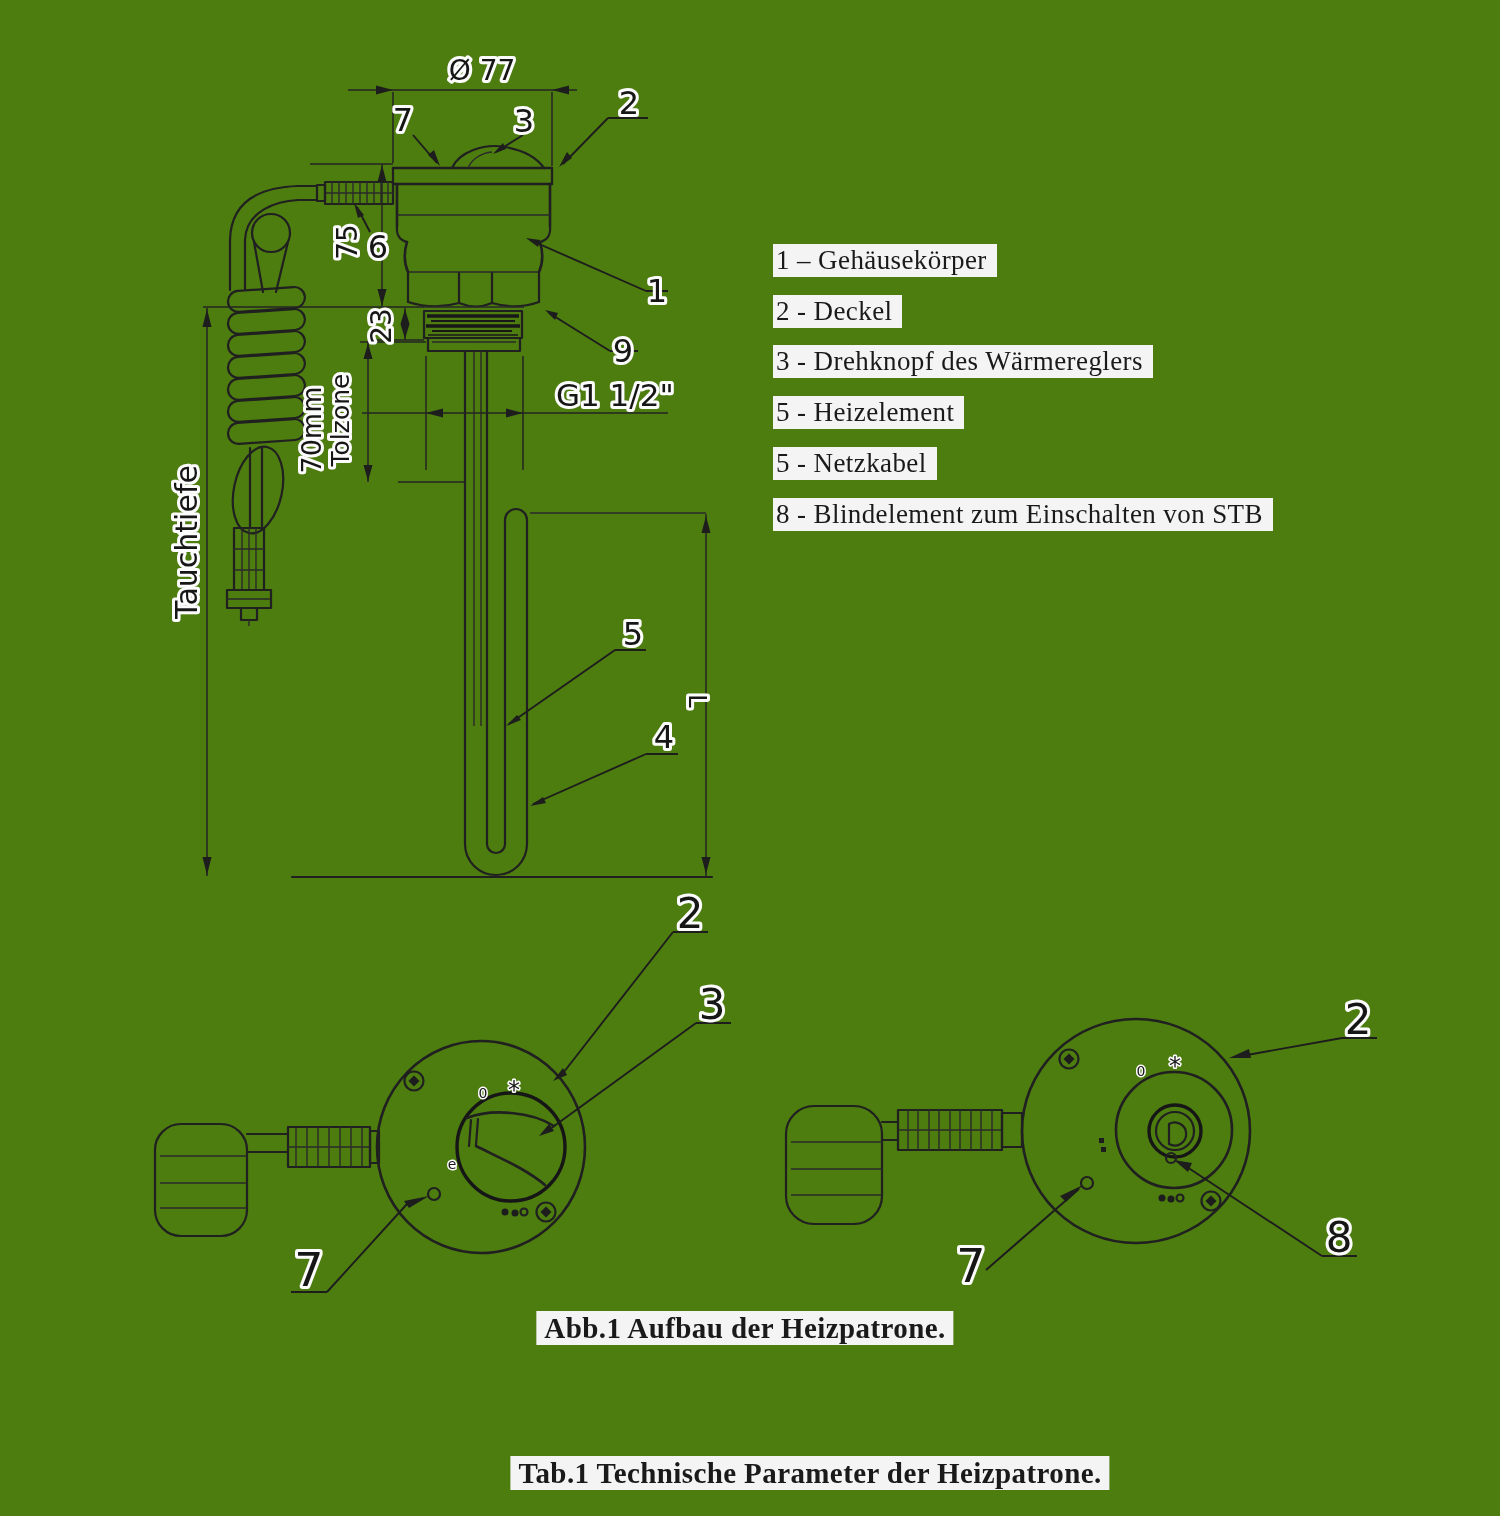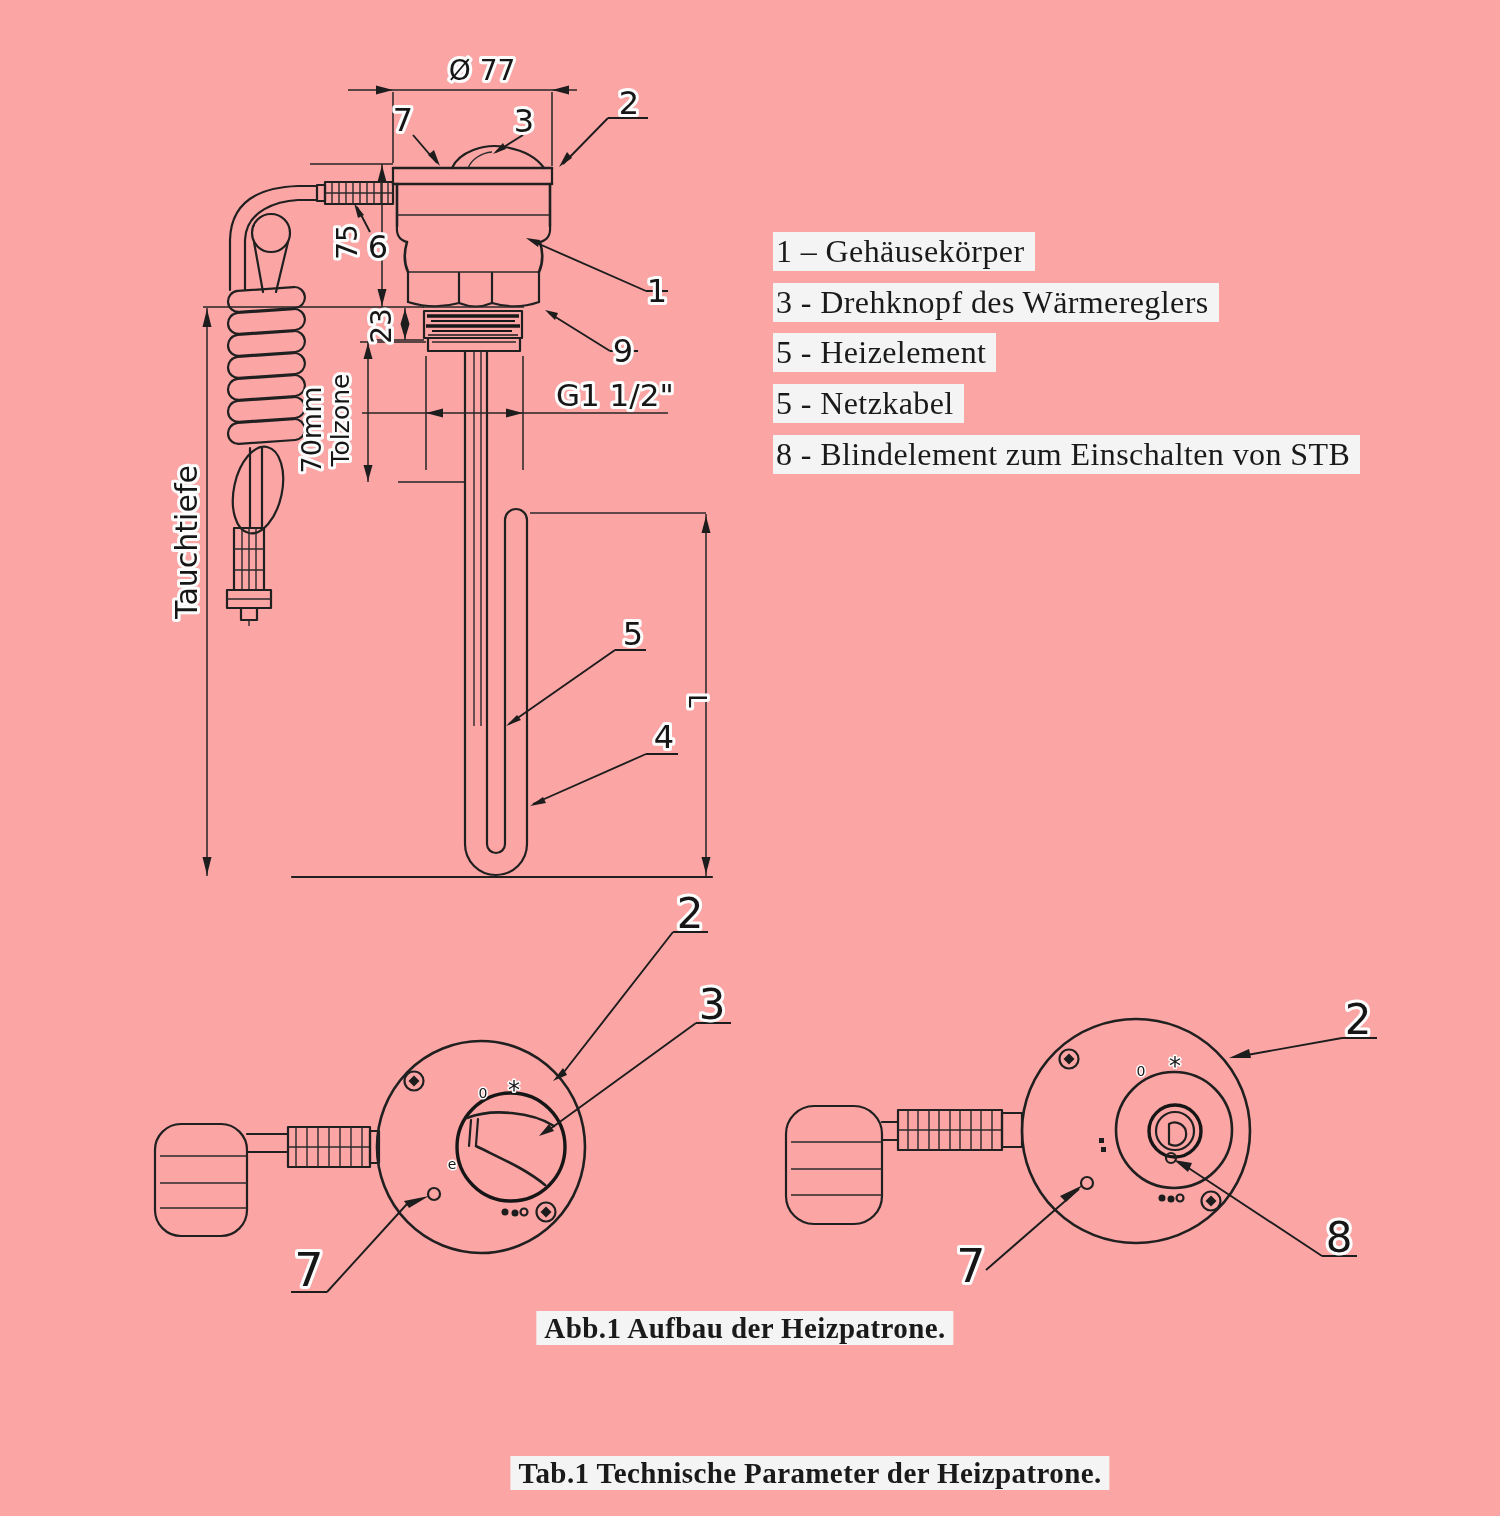--- a/index.html
+++ b/index.html
@@ -1,19 +1,19 @@
 <!DOCTYPE html>
 <html><head>
 <meta charset="utf-8">
 <style>
   html,body{margin:0;padding:0;}
   body{background:#e8e8e8;}
   .page{
     position:relative;width:1500px;height:1516px;margin:0 auto;
-    background:#fca5a5;overflow:hidden;
+    background:#4d7c0f;overflow:hidden;
     font-family:"Liberation Serif",serif;color:#1a1a1a;
   }
   .page svg{position:absolute;left:0;top:0;}
   
   .s{stroke:#202020;fill:none;stroke-width:2.2;stroke-linecap:round;stroke-linejoin:round;}
   .s2{stroke:#202020;fill:none;stroke-width:2.6;stroke-linecap:round;stroke-linejoin:round;}
   .b{stroke:#161616;fill:none;stroke-width:3.4;stroke-linecap:round;}
   .thin{stroke:#2a2a2a;fill:none;stroke-width:1.4;}
   .dim{stroke:#242424;fill:none;stroke-width:1.5;}
   .ldr{stroke:#1d1d1d;fill:none;stroke-width:1.9;}
@@ -21,22 +21,22 @@
   .hatch{stroke:#181818;fill:none;}
   text{fill:#161616;font-family:"DejaVu Sans",sans-serif;
        paint-order:stroke;stroke:#fcfcfc;stroke-width:6px;stroke-linejoin:round;}
   .num{font-size:32px;}
   .numB{font-size:42px;}
   .num7{font-size:46px;}
   .dimtxt{font-size:28px;}
   .mark{font-size:14px;stroke-width:3px;}
   
   .legend{position:absolute;left:773px;top:226px;}
-  .legend-item{height:50.8px;display:flex;align-items:center;
-    font-size:32px;letter-spacing:0.4px;white-space:nowrap;}
+  .legend-item{height:50.8px;display:flex;align-items:flex-end;
+    font-size:27px;letter-spacing:0.4px;white-space:nowrap;}
   .legend-item span{background:#f4f4f4;padding:1px 10px 1px 3px;}
   
   .cap{position:absolute;transform:translateX(-50%);font-weight:700;
     font-size:29px;letter-spacing:0.4px;white-space:nowrap;}
   .cap span{background:#f4f4f4;padding:1px 8px;}
   .cap-fig{left:745px;top:1312px;}
   .cap-tab{left:810px;top:1457px;}
 </style>
 </head>
 <body>
@@ -304,20 +304,23 @@
     <text class="numB" x="1339" y="1252" text-anchor="middle">8</text>
     <text class="num7" x="971" y="1282" text-anchor="middle">7</text>
   </g>
 </svg>
 
   <div class="legend">
     <div class="legend-item">
         <span>1 – Gehäusekörper</span>
       </div>
     <div class="legend-item">
+        <span>2 - Deckel</span>
+      </div>
+    <div class="legend-item">
         <span>3 - Drehknopf des Wärmereglers</span>
       </div>
     <div class="legend-item">
         <span>5 - Heizelement</span>
       </div>
     <div class="legend-item">
         <span>5 - Netzkabel</span>
       </div>
     <div class="legend-item">
         <span>8 - Blindelement zum Einschalten von STB</span>

